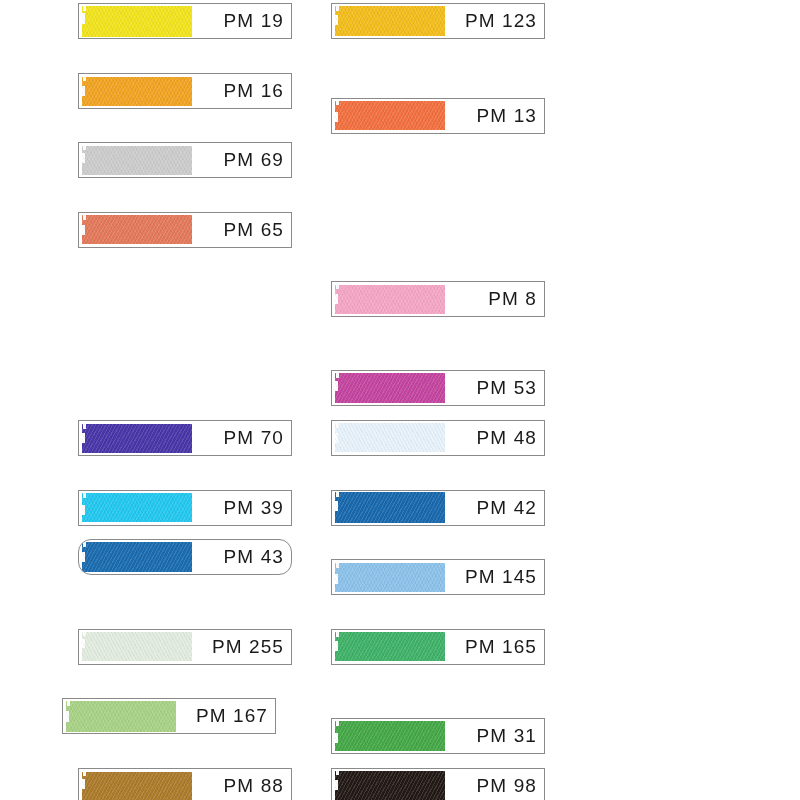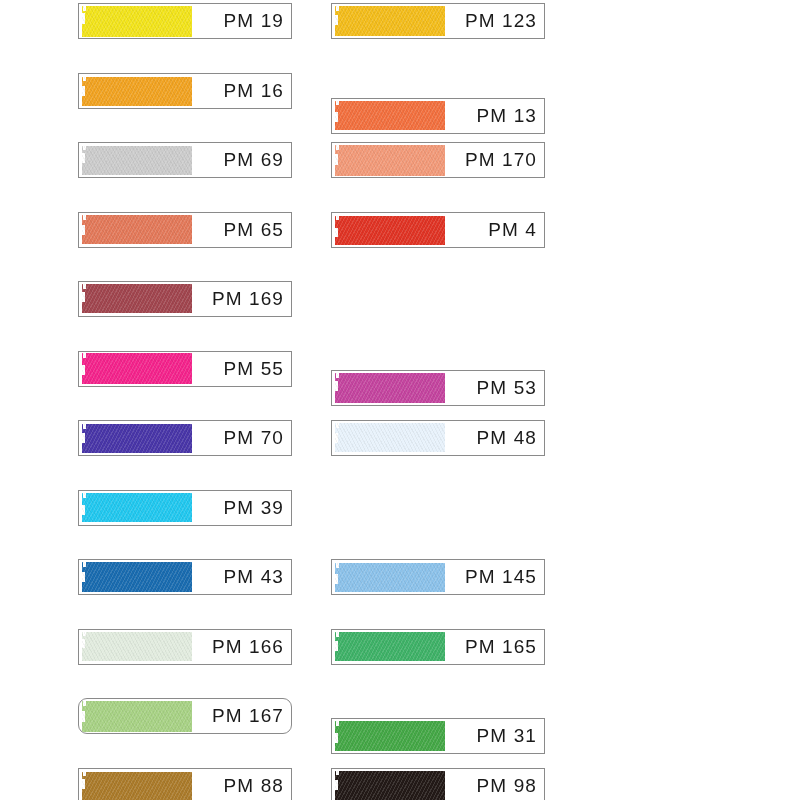--- a/index.html
+++ b/index.html
@@ -149,64 +149,37 @@
     </div>
     <div class="swatch-card" style="left: 78px; top: 142px; width: 214px; height: 36px; border-color: rgb(138, 138, 138); text-align: right;">
       <div class="swatch-paint-wrap">
         <div class="swatch-paint" style="top: 8%; bottom: 6%;">
           <div class="swatch-paint-notch" style="top: 26%;"></div>
           <div class="swatch-paint-notch2"></div>
         </div>
       </div>
       <div class="swatch-label">PM 69</div>
     </div>
-    <div class="swatch-card" style="left: 331px; top: 142px; width: 214px; height: 36px; border-color: rgb(138, 138, 138);">
-      <div class="swatch-paint-wrap">
-        <div class="swatch-paint" style="background-color: rgb(242, 154, 121); top: 5%; bottom: 4%;">
-          <div class="swatch-paint-notch" style="top: 31%;"></div>
-          <div class="swatch-paint-notch2"></div>
-        </div>
-      </div>
-      <div class="swatch-label">PM 170</div>
-    </div>
     <div class="swatch-card" style="left: 78px; top: 211.5px; width: 214px; height: 36px; border-color: rgb(138, 138, 138);">
       <div class="swatch-paint-wrap">
         <div class="swatch-paint" style="background-color: rgb(227, 121, 90); top: 7%; bottom: 7%;">
           <div class="swatch-paint-notch" style="top: 36%;"></div>
           <div class="swatch-paint-notch2"></div>
         </div>
       </div>
       <div class="swatch-label">PM 65</div>
     </div>
-    <div class="swatch-card" style="left: 331px; top: 211.5px; width: 214px; height: 36px; border-color: rgb(138, 138, 138);">
-      <div class="swatch-paint-wrap">
-        <div class="swatch-paint" style="background-color: rgb(224, 52, 37); top: 9%; bottom: 5%;">
-          <div class="swatch-paint-notch" style="top: 41%;"></div>
-          <div class="swatch-paint-notch2"></div>
-        </div>
-      </div>
-      <div class="swatch-label">PM 4</div>
-    </div>
-    <div class="swatch-card" style="left: 78px; top: 281px; width: 214px; height: 36px; border-color: rgb(138, 138, 138);">
-      <div class="swatch-paint-wrap">
-        <div class="swatch-paint" style="background-color: rgb(161, 70, 79); top: 6%; bottom: 8%;">
-          <div class="swatch-paint-notch" style="top: 28%;"></div>
-          <div class="swatch-paint-notch2"></div>
-        </div>
-      </div>
-      <div class="swatch-label">PM 169</div>
-    </div>
-    <div class="swatch-card" style="left: 78px; top: 350.5px; width: 214px; height: 36px; border-color: rgb(138, 138, 138);">
-      <div class="swatch-paint-wrap">
-        <div class="swatch-paint" style="background-color: rgb(244, 36, 140); top: 5%; bottom: 4%;">
-          <div class="swatch-paint-notch" style="top: 38%;"></div>
-          <div class="swatch-paint-notch2"></div>
-        </div>
-      </div>
-      <div class="swatch-label">PM 55</div>
+    <div class="swatch-card" style="left: 331px; top: 281px; width: 214px; height: 36px; border-color: rgb(138, 138, 138);">
+      <div class="swatch-paint-wrap">
+        <div class="swatch-paint" style="background-color: rgb(244, 166, 196); top: 8%; bottom: 6%;">
+          <div class="swatch-paint-notch" style="top: 33%;"></div>
+          <div class="swatch-paint-notch2"></div>
+        </div>
+      </div>
+      <div class="swatch-label">PM 8</div>
     </div>
     <div class="swatch-card" style="left: 331px; top: 370px; width: 214px; height: 36px; border-color: rgb(138, 138, 138);">
       <div class="swatch-paint-wrap">
         <div class="swatch-paint" style="background-color: rgb(196, 69, 159); top: 7%; bottom: 7%;">
           <div class="swatch-paint-notch" style="top: 25%;"></div>
           <div class="swatch-paint-notch2"></div>
         </div>
       </div>
       <div class="swatch-label">PM 53</div>
     </div>
@@ -230,21 +203,30 @@
     </div>
     <div class="swatch-card" style="left: 78px; top: 489.5px; width: 214px; height: 36px; border-color: rgb(138, 138, 138);">
       <div class="swatch-paint-wrap">
         <div class="swatch-paint" style="background-color: rgb(34, 200, 239); top: 8%; bottom: 6%;">
           <div class="swatch-paint-notch" style="top: 40%;"></div>
           <div class="swatch-paint-notch2"></div>
         </div>
       </div>
       <div class="swatch-label">PM 39</div>
     </div>
-    <div class="swatch-card" style="left: 78px; top: 559px; width: 214px; height: 36px; border-color: rgb(138, 138, 138);">
+    <div class="swatch-card" style="left: 331px; top: 489.5px; width: 214px; height: 36px; border-color: rgb(138, 138, 138);">
+      <div class="swatch-paint-wrap">
+        <div class="swatch-paint" style="background-color: rgb(24, 104, 173); top: 5%; bottom: 4%;">
+          <div class="swatch-paint-notch" style="top: 27%;"></div>
+          <div class="swatch-paint-notch2"></div>
+        </div>
+      </div>
+      <div class="swatch-label">PM 42</div>
+    </div>
+    <div class="swatch-card" style="left: 78px; top: 539px; width: 214px; height: 36px; border-color: rgb(138, 138, 138); border-radius: 13px;">
       <div class="swatch-paint-wrap">
         <div class="swatch-paint" style="background-color: rgb(26, 108, 176); top: 7%; bottom: 7%;">
           <div class="swatch-paint-notch" style="top: 32%;"></div>
           <div class="swatch-paint-notch2"></div>
         </div>
       </div>
       <div class="swatch-label">PM 43</div>
     </div>
     <div class="swatch-card" style="left: 331px; top: 559px; width: 214px; height: 36px; border-color: rgb(138, 138, 138);">
       <div class="swatch-paint-wrap">
@@ -255,32 +237,32 @@
       </div>
       <div class="swatch-label">PM 145</div>
     </div>
     <div class="swatch-card" style="left: 78px; top: 628.5px; width: 214px; height: 36px; border-color: rgb(138, 138, 138);">
       <div class="swatch-paint-wrap">
         <div class="swatch-paint" style="background-color: rgb(226, 236, 223); top: 6%; bottom: 8%;">
           <div class="swatch-paint-notch" style="top: 24%;"></div>
           <div class="swatch-paint-notch2"></div>
         </div>
       </div>
-      <div class="swatch-label">PM 166</div>
+      <div class="swatch-label">PM 255</div>
     </div>
     <div class="swatch-card" style="left: 331px; top: 628.5px; width: 214px; height: 36px; border-color: rgb(138, 138, 138);">
       <div class="swatch-paint-wrap">
         <div class="swatch-paint" style="background-color: rgb(63, 178, 104); top: 8%; bottom: 6%;">
           <div class="swatch-paint-notch" style="top: 29%;"></div>
           <div class="swatch-paint-notch2"></div>
         </div>
       </div>
       <div class="swatch-label">PM 165</div>
     </div>
-    <div class="swatch-card" style="left: 78px; top: 698px; width: 214px; height: 36px; border-color: rgb(138, 138, 138); border-radius: 9px;">
+    <div class="swatch-card" style="left: 62px; top: 698px; width: 214px; height: 36px; border-color: rgb(138, 138, 138);">
       <div class="swatch-paint-wrap">
         <div class="swatch-paint" style="background-color: rgb(168, 210, 133); top: 5%; bottom: 4%;">
           <div class="swatch-paint-notch" style="top: 34%;"></div>
           <div class="swatch-paint-notch2"></div>
         </div>
       </div>
       <div class="swatch-label">PM 167</div>
     </div>
     <div class="swatch-card" style="left: 331px; top: 698px; width: 214px; height: 36px; border-color: rgb(138, 138, 138); margin-top: 20px;">
       <div class="swatch-paint-wrap">

